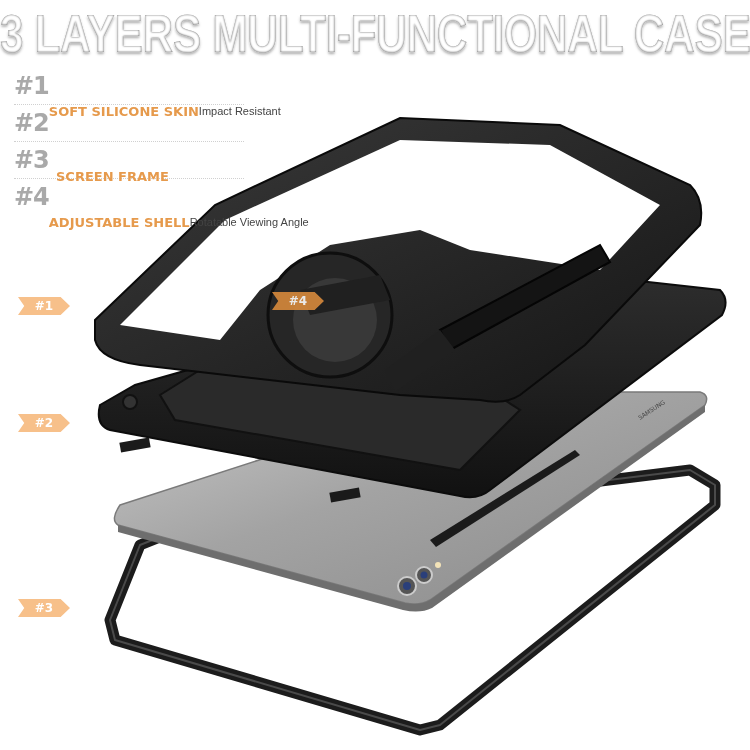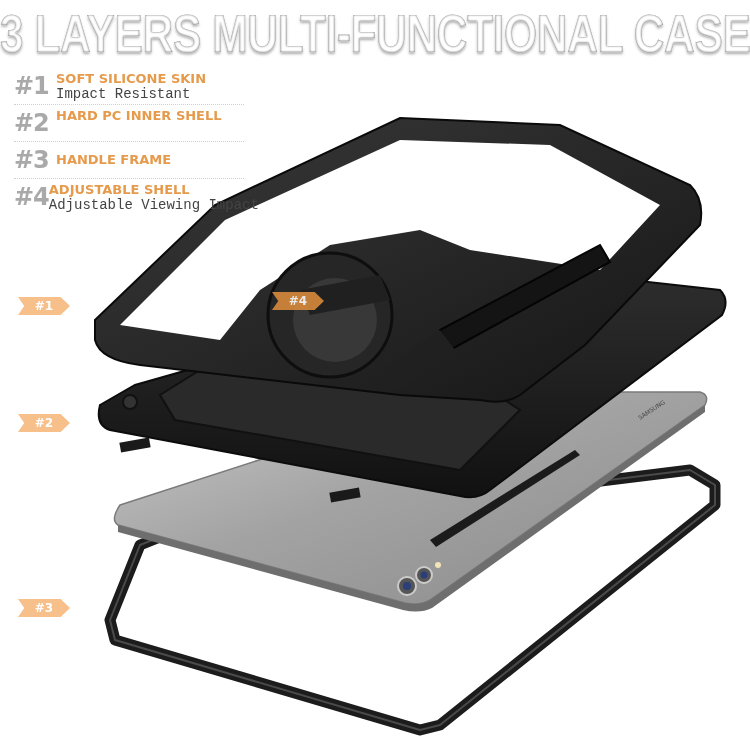--- a/index.html
+++ b/index.html
@@ -20,24 +20,24 @@
     }
 
     .features { position: absolute; left: 14px; top: 68px; width: 230px; }
     .feature { position: relative; display: flex; align-items: flex-start; height: 36px; border-bottom: 1px dotted #d0d0d0; }
     .feature.single { align-items: center; }
     .feature:last-child { border-bottom: none; }
     .feature-num {
       width: 42px; font-family: "DejaVu Sans", sans-serif; font-weight: bold;
       font-size: 24px; color: #a9a9a9; line-height: 36px; letter-spacing: -1px;
     }
-    .feature-text { display: flex; flex-direction: column; padding-top: 3px; }
+    .feature-text { display: flex; padding-top: 3px; margin-top: 33px; }
     .feature.single .feature-text { padding-top: 0; }
     .feature-title { font-family: "DejaVu Sans", sans-serif; font-weight: bold; font-size: 13px; color: #e69a4c; line-height: 16px; white-space: nowrap; }
-    .feature-sub { font-family: Liberation Mono, monospace; font-size: 14px; color: #444; line-height: 14px; white-space: nowrap; }
+    .feature-sub { font-family: Liberation Sans, sans-serif; font-size: 11px; color: #444; line-height: 14px; white-space: nowrap; }
 
     .tag {
       position: absolute; height: 18px; width: 52px;
       background: #f7c08a; color: #ffffff;
       font-family: "DejaVu Sans", sans-serif; font-weight: bold; font-size: 12px;
       display: flex; align-items: center; justify-content: center;
       clip-path: polygon(0 0, 82% 0, 100% 50%, 82% 100%, 0 100%, 12% 50%);
     }
     .tag.dark { background: #d88a3c; opacity: 0.9; }
 
@@ -114,34 +114,33 @@
   <div class="feature">
     <div class="feature-num">#1</div>
     <div class="feature-text">
       <div class="feature-title">SOFT SILICONE SKIN</div>
       <div class="feature-sub">Impact Resistant</div>
     </div>
   </div>
   <div class="feature">
     <div class="feature-num">#2</div>
     <div class="feature-text">
-      <div class="feature-title">HARD PC INNER SHELL</div>
     </div>
   </div>
   <div class="feature single">
     <div class="feature-num">#3</div>
     <div class="feature-text">
-      <div class="feature-title">HANDLE FRAME</div>
+      <div class="feature-title">SCREEN FRAME</div>
     </div>
   </div>
   <div class="feature">
     <div class="feature-num">#4</div>
     <div class="feature-text">
       <div class="feature-title">ADJUSTABLE SHELL</div>
-      <div class="feature-sub">Adjustable Viewing Impact</div>
+      <div class="feature-sub">Rotatable Viewing Angle</div>
     </div>
   </div>
 </div>
 
 <div class="tag" style="left:18px; top:297px;">#1</div>
 <div class="tag" style="left:18px; top:414px;">#2</div>
 <div class="tag" style="left:18px; top:599px;">#3</div>
 <div class="tag dark" style="left:272px; top:292px;">#4</div>
 
 </body></html>

